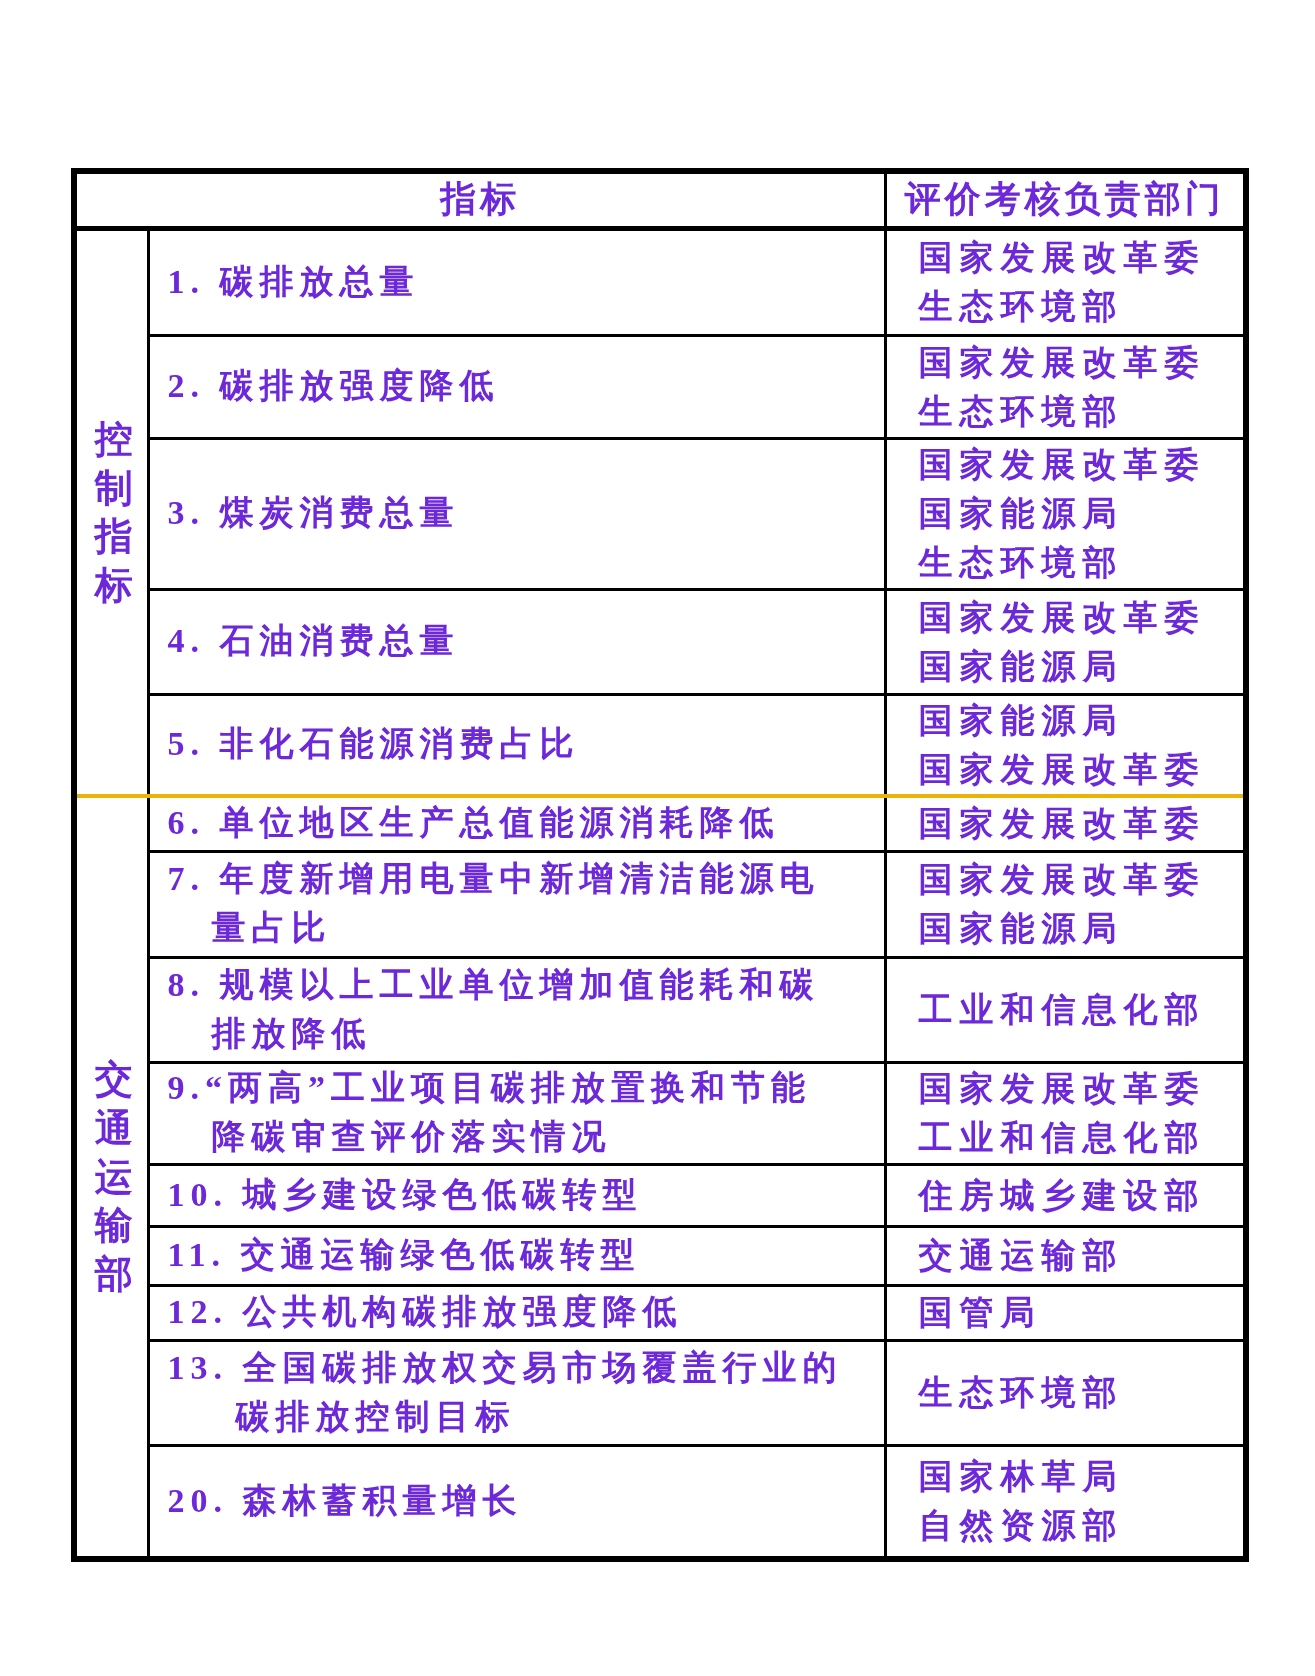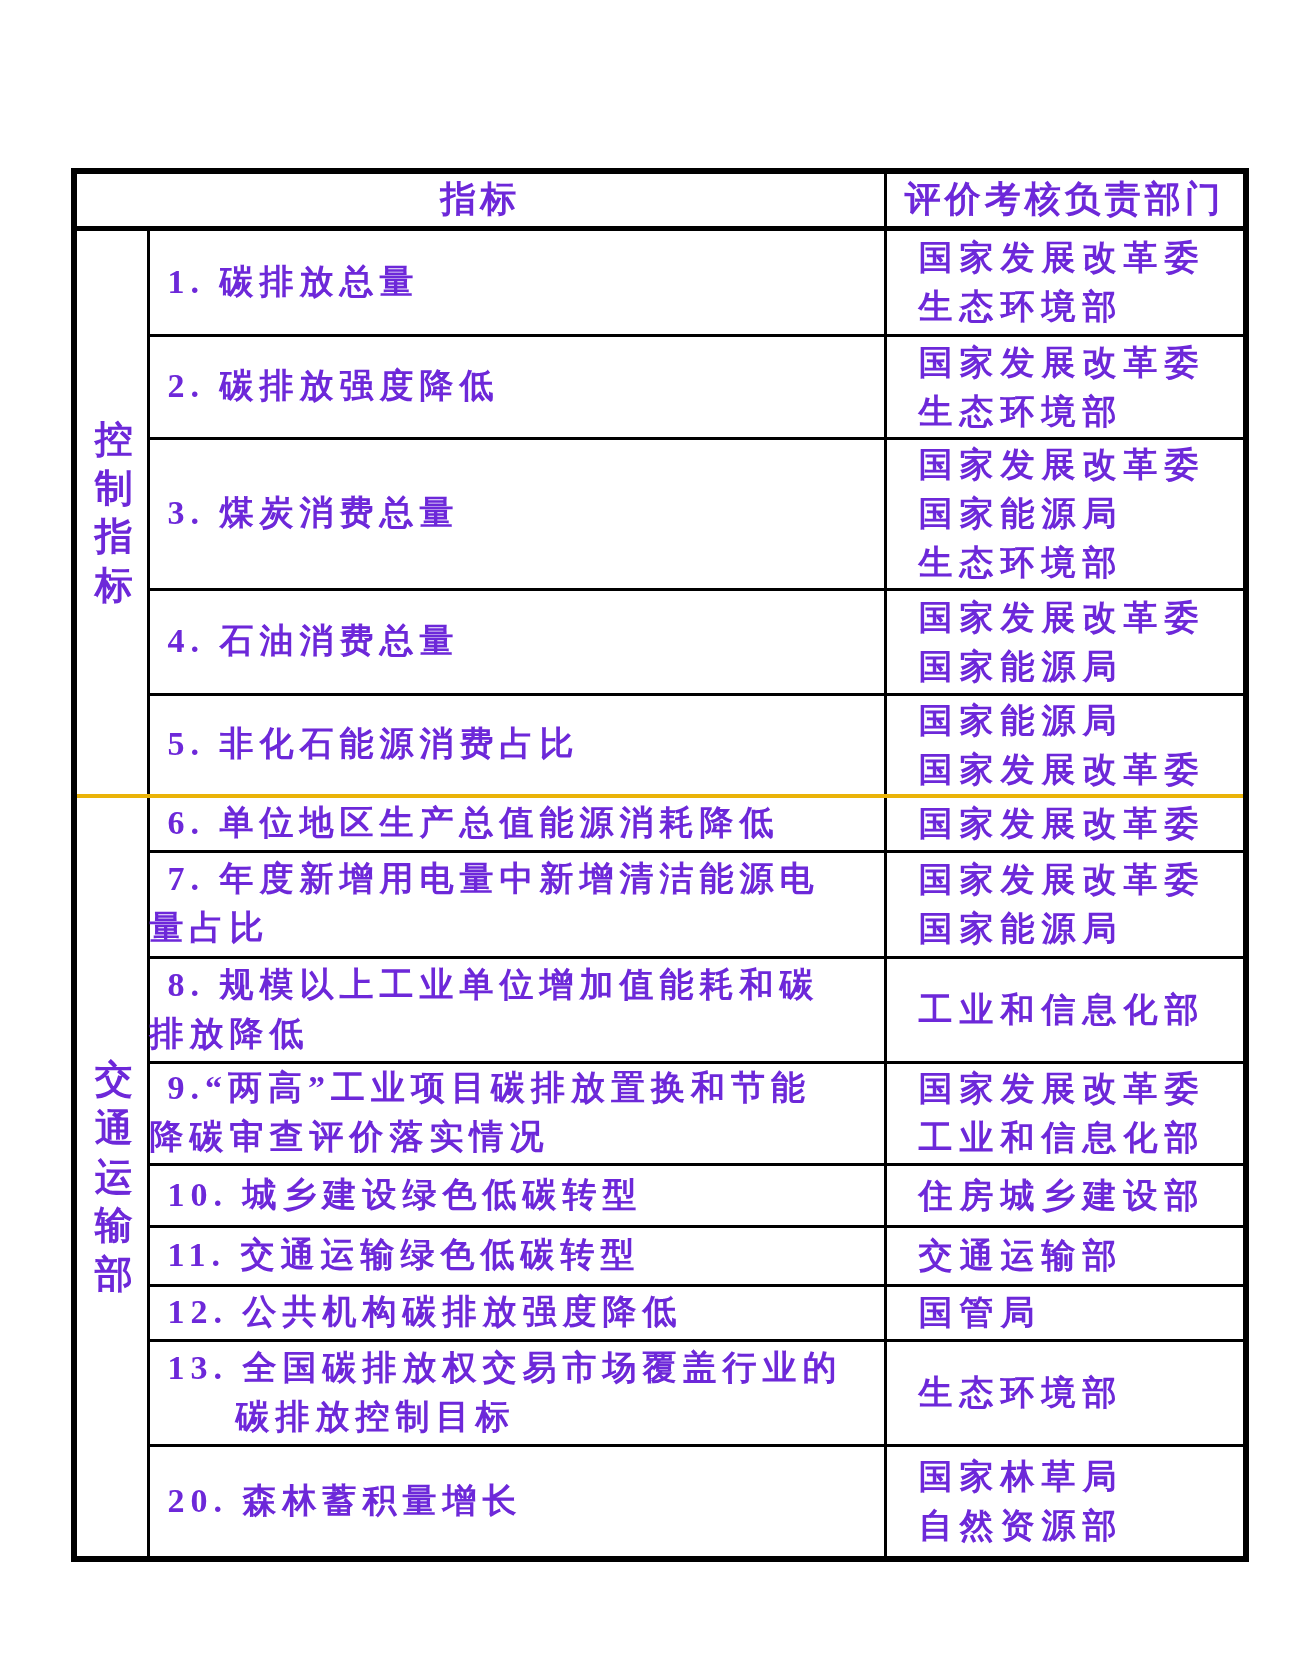--- a/index.html
+++ b/index.html
@@ -78,21 +78,21 @@
   }
   td.ind .l1 {
     display: block;
     margin-left: 18px;
     white-space: nowrap;
   }
   td.ind .l2 {
     display: block;
     white-space: nowrap;
   }
-  td.ind .l2.ind-a { }
+  td.ind .l2.ind-a { margin-left: 62px; }
   td.ind .l2.ind-b { margin-left: 86px; }
   td.dep {
     vertical-align: middle;
     font-size: 34px;
     letter-spacing: 7px;
   }
   td.dep .dep-line {
     display: block;
     margin-left: 32px;
     line-height: 49px;

